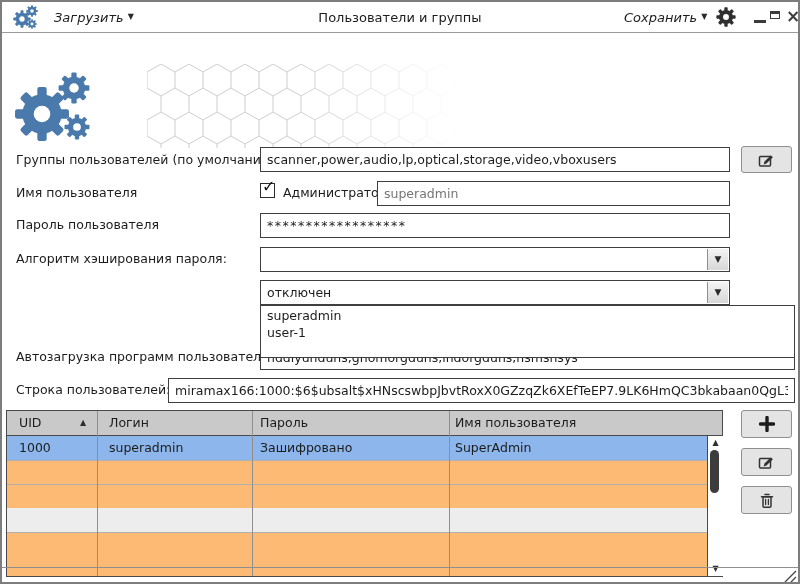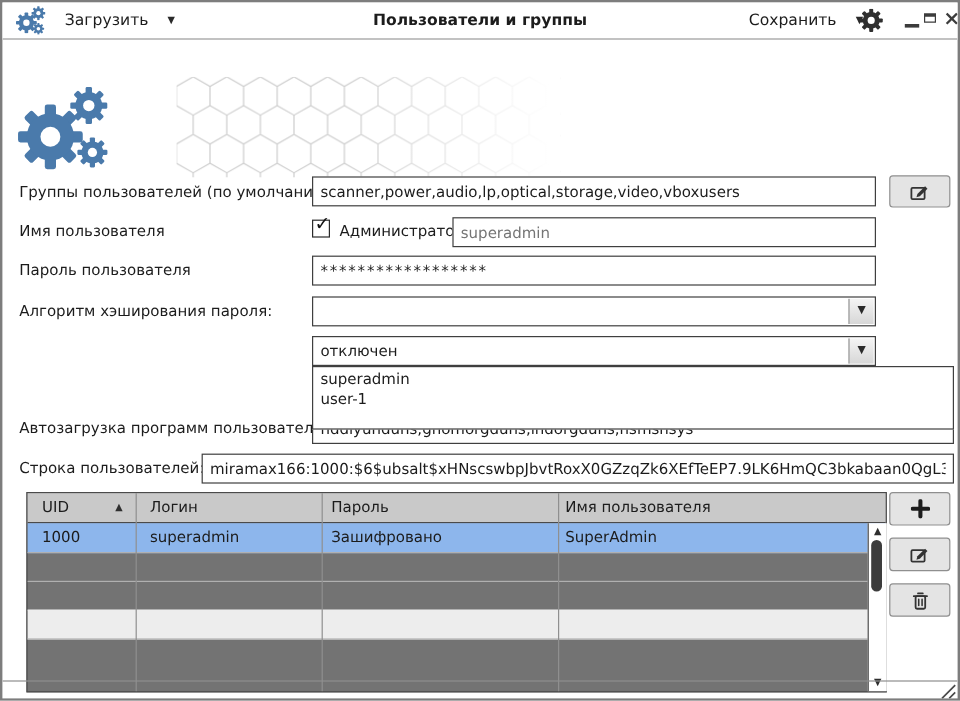--- a/index.html
+++ b/index.html
@@ -2,23 +2,23 @@
 <html><head>
 <meta charset="utf-8">
 <style>
   html,body{margin:0;padding:0;background:#dcdcdc;}
   #win{position:relative;width:800px;height:584px;background:#fff;
        border:2px solid #7d7d7d;box-sizing:border-box;overflow:hidden;
        font-family:"DejaVu Sans",sans-serif;font-size:12.5px;color:#1c1c1c;}
   .abs{position:absolute;}
   
   .titlebar{left:0;top:0;right:0;height:30px;background:#fff;border-bottom:1px solid #9b9b9b;}
-  .menu-btn{display:flex;align-items:center;gap:16px;height:22px;top:4px;cursor:default;font-size:13px;}
+  .menu-btn{display:flex;align-items:center;gap:4px;height:22px;top:4px;cursor:default;font-size:13px;font-style:italic;}
   .caret{font-size:8px;color:#2a2a2a;line-height:1;}
-  .win-title{left:0;right:0;top:8px;text-align:center;font-size:13px;font-weight:700;}
+  .win-title{left:0;right:0;top:8px;text-align:center;font-size:13px;font-weight:400;}
   .winctl{top:9px;width:12px;height:12px;}
   .btn-min{border-bottom:3px solid #3c3c3c;height:9px;}
   .btn-max{border:1.6px solid #3c3c3c;border-top:3.2px solid #3c3c3c;width:10px;height:8px;box-sizing:border-box;}
   .btn-close{font-size:17px;line-height:12px;color:#3c3c3c;font-weight:600;}
   
   .warnband{left:0;top:31px;right:0;height:26px;background:#f0eeb2;border-bottom:1px solid #d8d596;}
   .warntext{left:44px;top:5px;font-size:13px;font-weight:600;}
   
   .hexwrap{left:145px;top:62px;width:320px;height:84px;}
   .hexfade{left:145px;top:62px;width:320px;height:84px;
@@ -34,21 +34,21 @@
          background:linear-gradient(#f4f4f4,#d7d7d7);border-left:1px solid #8f8f8f;
          display:flex;align-items:center;justify-content:center;}
   .combo .arrowbox .caret{font-size:9px;}
   .droplist{box-sizing:border-box;border:1.4px solid #3f3f3f;background:#fff;z-index:6;padding:1px 0;}
   .dropitem{height:17px;line-height:17px;padding-left:6px;cursor:default;}
   .graybtn{box-sizing:border-box;background:#e4e4e4;border:1px solid #8f8f8f;border-radius:3px;
            display:flex;align-items:center;justify-content:center;cursor:default;}
   .checkbox{width:15px;height:15px;border:1.6px solid #2b2b2b;background:#fff;box-sizing:border-box;}
   .checkbox .mark{position:absolute;left:1px;top:-7px;font-size:16px;font-weight:700;color:#111;}
   
-  .utable{left:20px;top:408px;width:717px;height:167px;border:1.4px solid #4a4a4a;box-sizing:border-box;background:#737373;}
+  .utable{left:4px;top:408px;width:717px;height:167px;border:1.4px solid #4a4a4a;box-sizing:border-box;background:#fdba74;}
   .thead{left:0;top:0;right:0;height:24px;background:#c9c9c9;border-bottom:1px solid #4a4a4a;}
   .thcell{top:4px;font-size:12.5px;}
   .trow{left:0;right:0;height:24px;border-bottom:1px solid #b0b0b0;}
   .trow .tcell{position:absolute;top:4px;font-size:12.5px;z-index:2;}
   .vline{top:0;bottom:0;width:1px;background:#8f8f8f;z-index:1;}
   .selrow{background:#8db6ec;}
   .scrollbar{left:700px;top:25px;width:16px;bottom:0;border-left:1.2px solid #4a4a4a;background:#fff;box-sizing:border-box;}
   .sarrow{left:0;right:0;text-align:center;font-size:8px;color:#2e2e2e;line-height:12px;}
   .sthumb{left:2px;top:14px;width:9px;height:43px;background:#3c3c3c;border-radius:5px;}
   .sidebtn{left:739px;width:51px;height:28px;}

